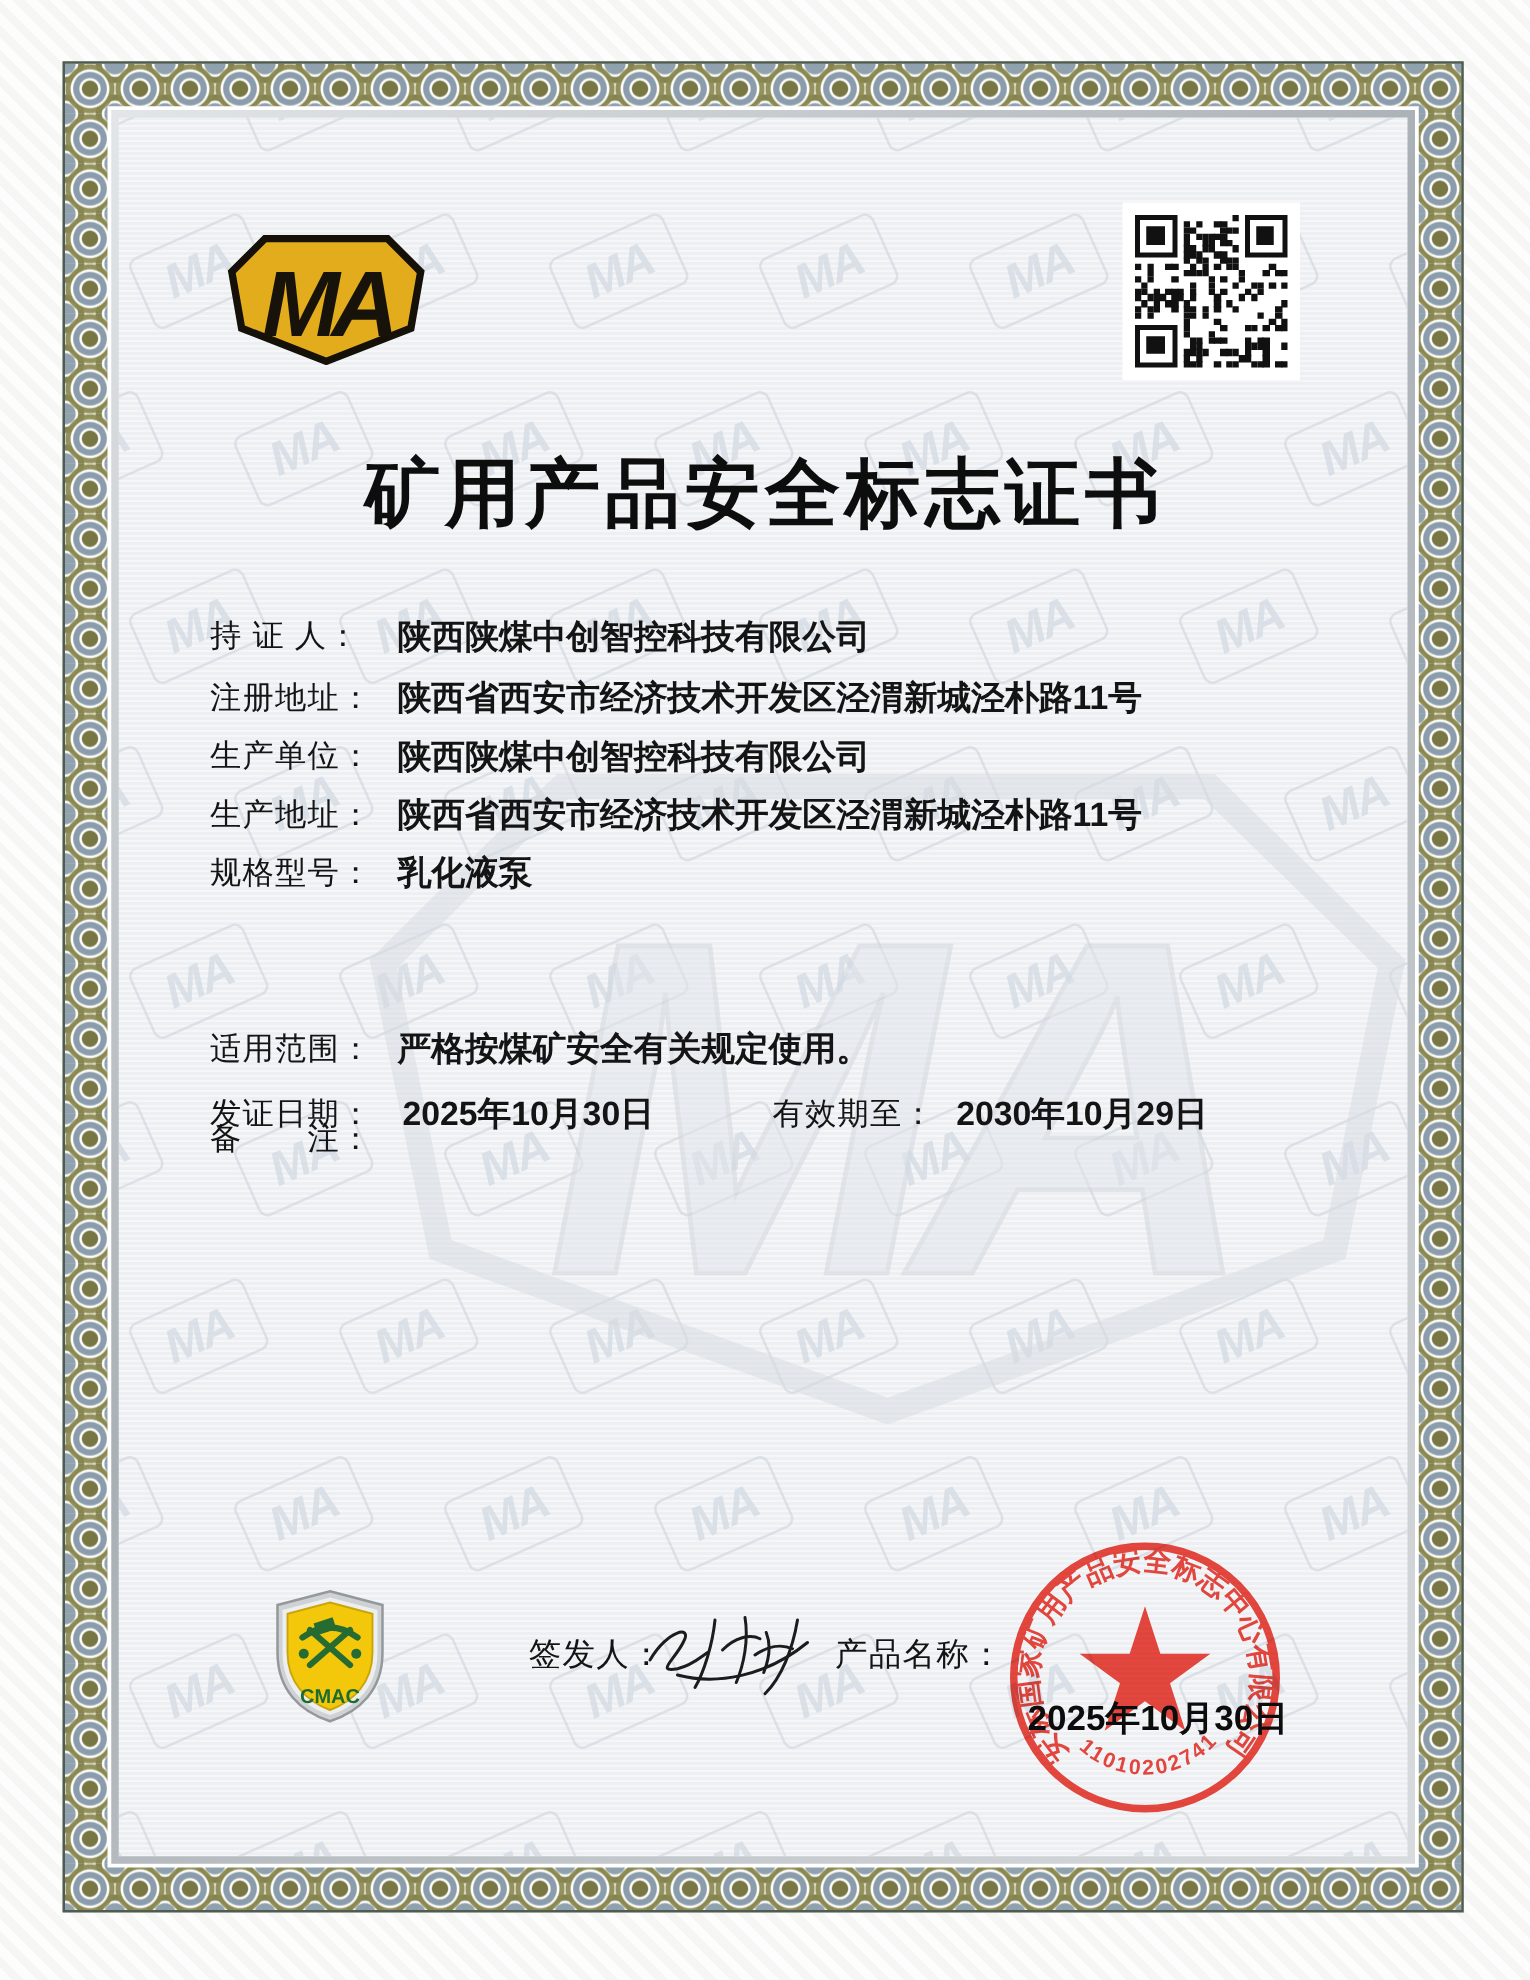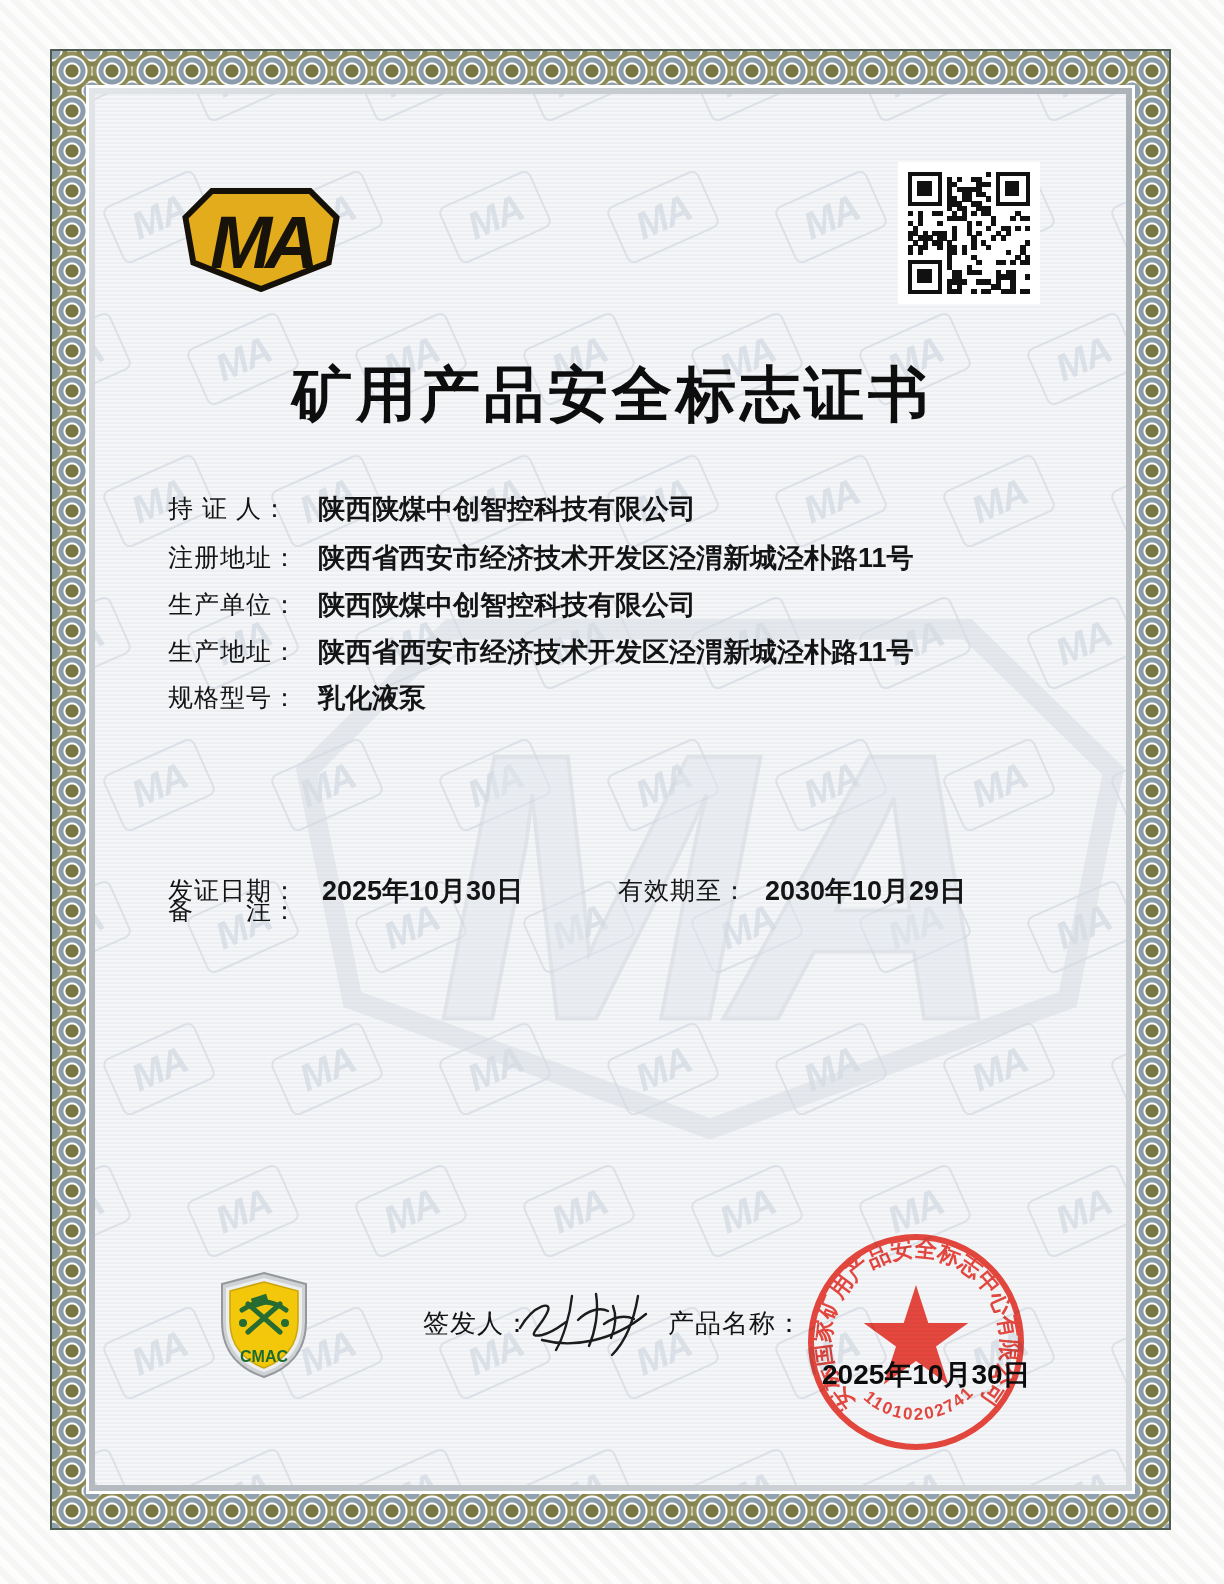--- a/index.html
+++ b/index.html
@@ -360,20 +360,24 @@
     <span class="val">陕西陕煤中创智控科技有限公司</span>
   </div>
   <div class="abs row r3">
     <span class="lab">生产地址：</span>
     <span class="val">陕西省西安市经济技术开发区泾渭新城泾朴路11号</span>
   </div>
   <div class="abs row r4">
     <span class="lab">规格型号：</span>
     <span class="val">乳化液泵</span>
   </div>
+  <div class="abs row r7">
+    <span class="lab">适用范围：</span>
+    <span class="val">严格按煤矿安全有关规定使用。</span>
+  </div>
 
   <div class="abs row dates">
     <span class="lab">发证日期：</span>
     <span class="val">2025年10月30日</span>
     <span class="lab2">有效期至：</span>
     <span class="val2">2030年10月29日</span>
   </div>
 
   <div class="abs row remark">
     <span class="lab">备　　注：</span>

